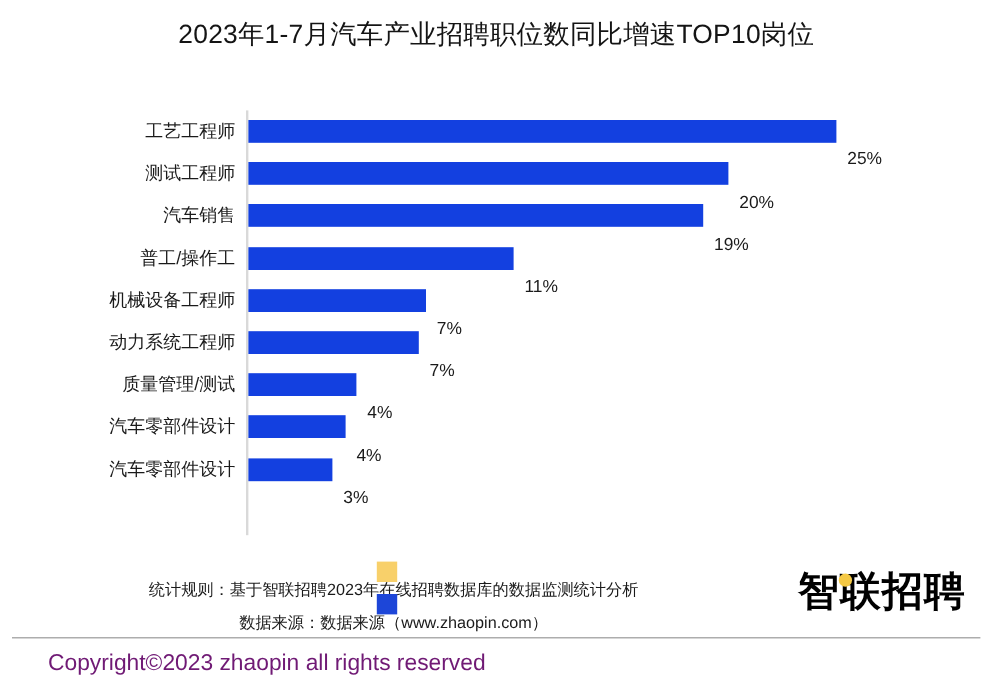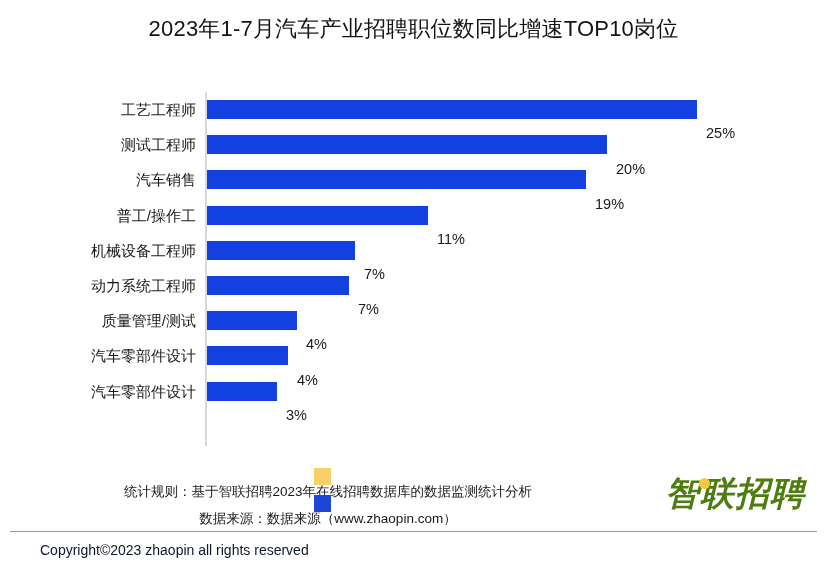--- a/index.html
+++ b/index.html
@@ -145,22 +145,22 @@
     left: 10px;
     top: 531px;
     width: 807px;
     height: 1px;
     background: #9a9a9a;
   }
   .copyright {
     position: absolute;
     left: 40px;
     top: 543px;
-    font-size: 14px;
-    color: #0f172a;
+    font-size: 19px;
+    color: #701a75;
     line-height: 1;
     white-space: nowrap;
   }
 </style>
 </head>
 <body>
 
 <div class="chart-title">2023年1-7月汽车产业招聘职位数同比增速TOP10岗位</div>
 
 <div class="plot-area">
@@ -236,19 +236,19 @@
   <div class="footnote-row">
     <span class="swatch swatch-rule" style="background: rgb(248, 208, 106);"></span>
     <span class="footnote-text">统计规则：基于智联招聘2023年在线招聘数据库的数据监测统计分析</span>
   </div>
   <div class="footnote-row">
     <span class="swatch swatch-source" style="background: rgb(29, 70, 216);"></span>
     <span class="footnote-text">数据来源：数据来源（www.zhaopin.com）</span>
   </div>
 </div>
 
-<div class="logo" style="color: #4d7c0f; font-style: italic;">
+<div class="logo" style="color: #000000;">
   <span class="logo-dot" style="background: rgb(245, 201, 69);"></span>
   <span>智联招聘</span>
 </div>
 
 <div class="footer-divider"></div>
 <div class="copyright">Copyright©2023 zhaopin all rights reserved</div>
 
 </body></html>

